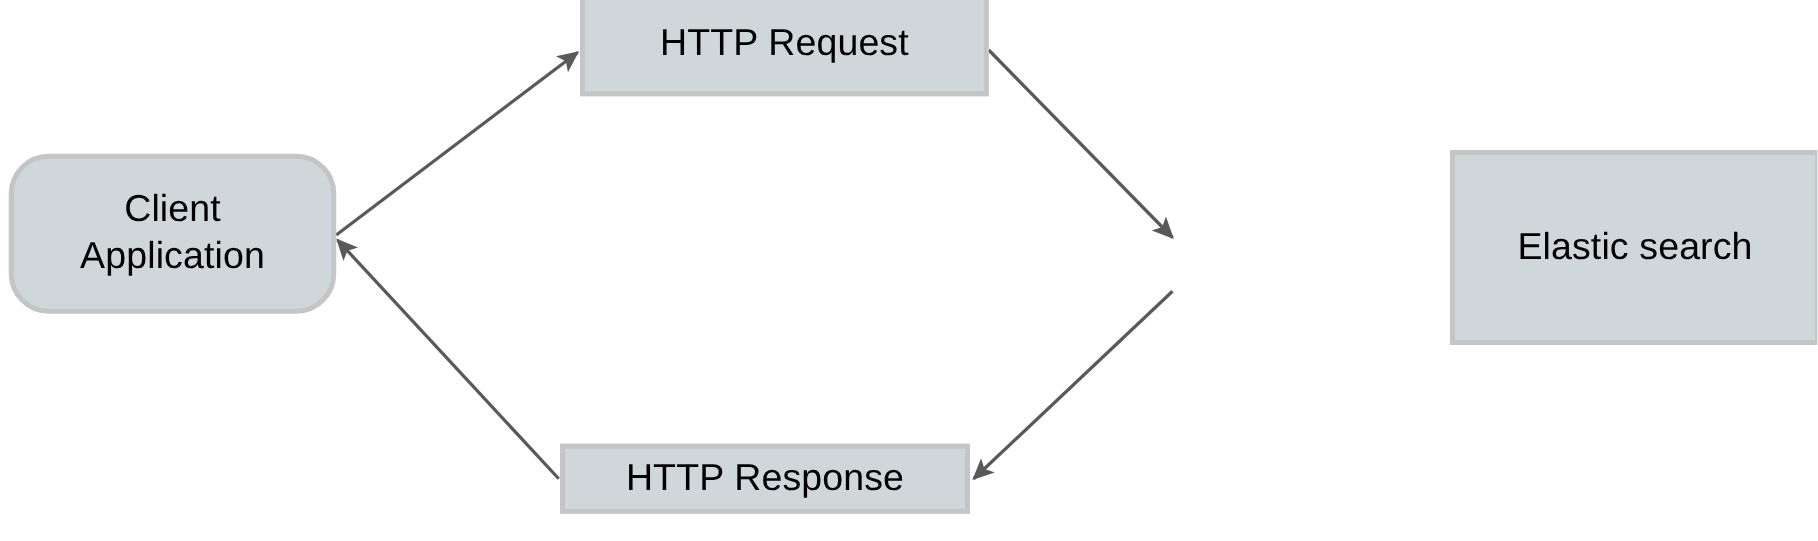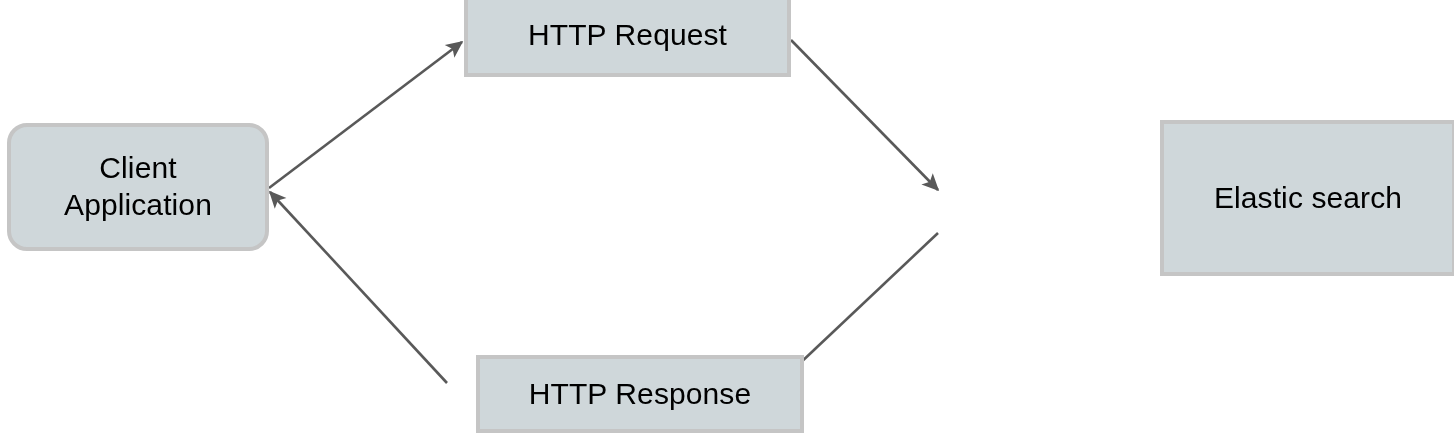--- a/index.html
+++ b/index.html
@@ -33,26 +33,26 @@
     align-items: center;
     justify-content: center;
     text-align: center;
     color: #000000;
     font-size: 30px;
     line-height: 1.22;
     letter-spacing: 0.1px;
     white-space: pre-line;
   }
   .node.rounded {
-    border-radius: 20px;
+    border-radius: 32px;
   }
   
   #node-client       { left: 7px;    top: 123px; width: 262px; height: 128px; z-index: 3; }
   #node-http-request { left: 464px;  top: -6px;  width: 327px; height: 83px;  z-index: 3; }
-  #node-http-response{ left: 476px;  top: 355px; width: 328px; height: 78px;  z-index: 3; text-align: center; }
+  #node-http-response{ left: 448px;  top: 355px; width: 328px; height: 56px;  z-index: 3; text-align: center; }
   #node-elastic      { left: 1160px; top: 120px; width: 296px; height: 156px; z-index: 2; }
   #node-rest-apis    { left: 940px;  top: 168px; width: 246px; height: 70px;  z-index: 4; }
 </style>
 </head>
 <body>
 
 <div id="canvas">
 
   <svg id="edge-layer" viewBox="0 0 1454 433" width="1454" height="433">
     <defs>

